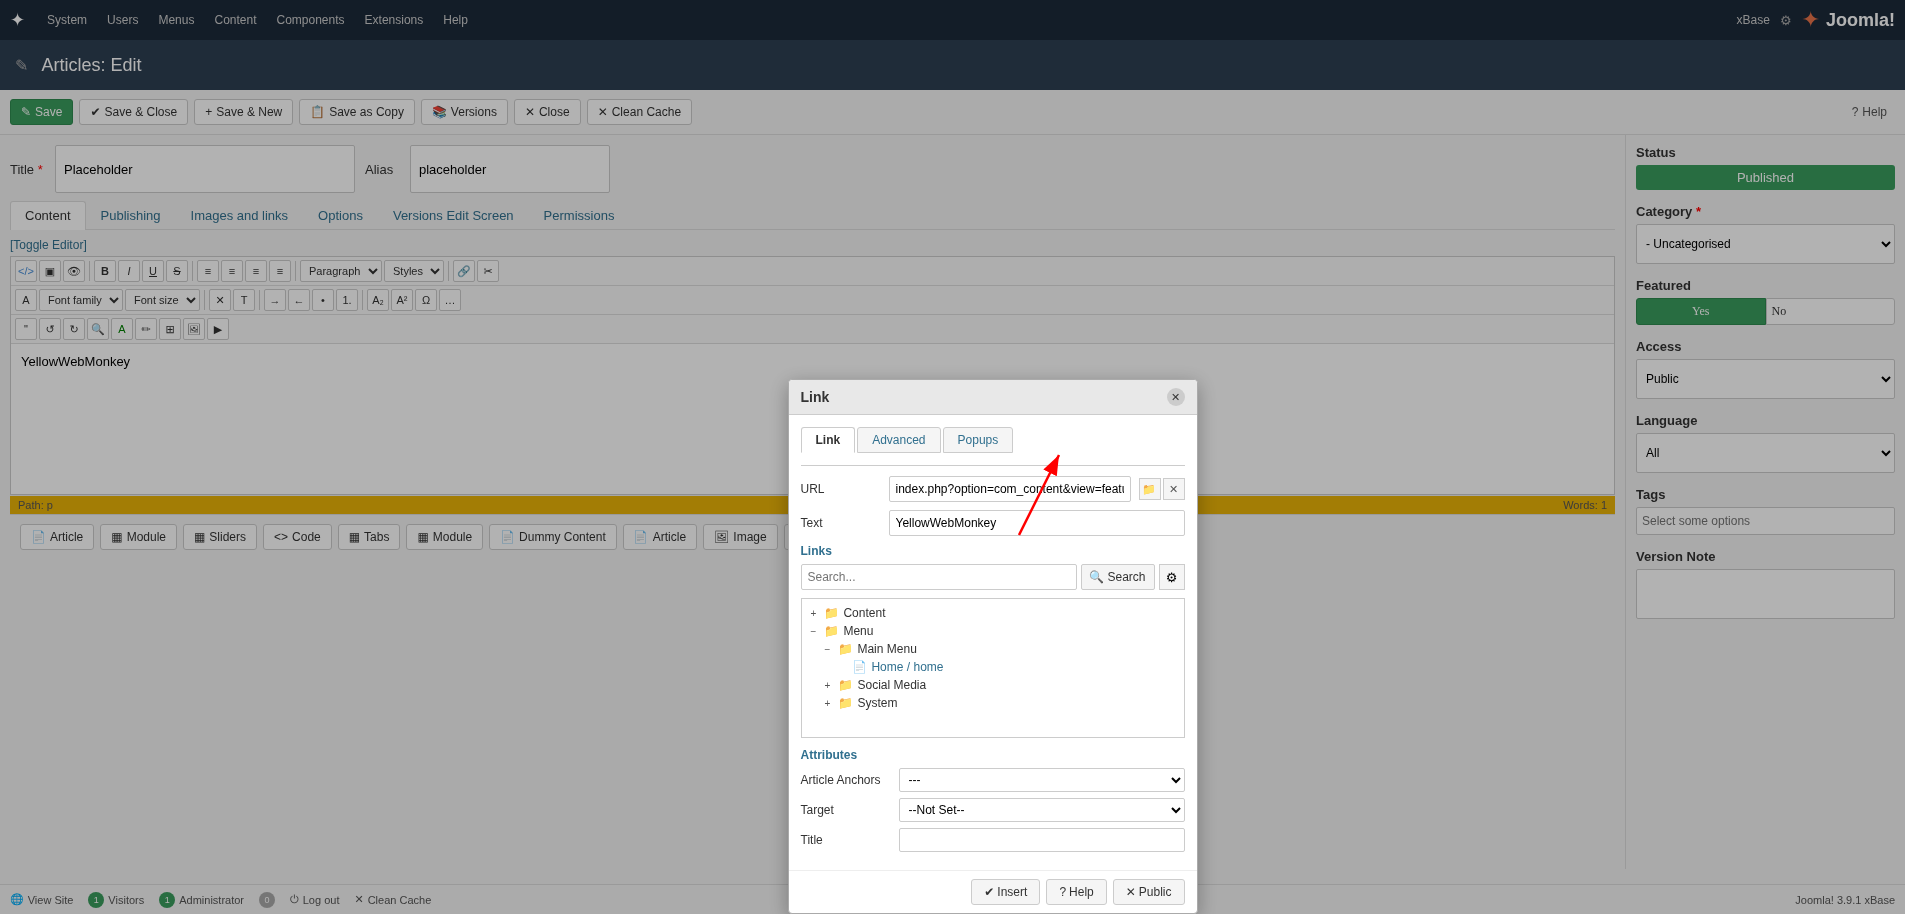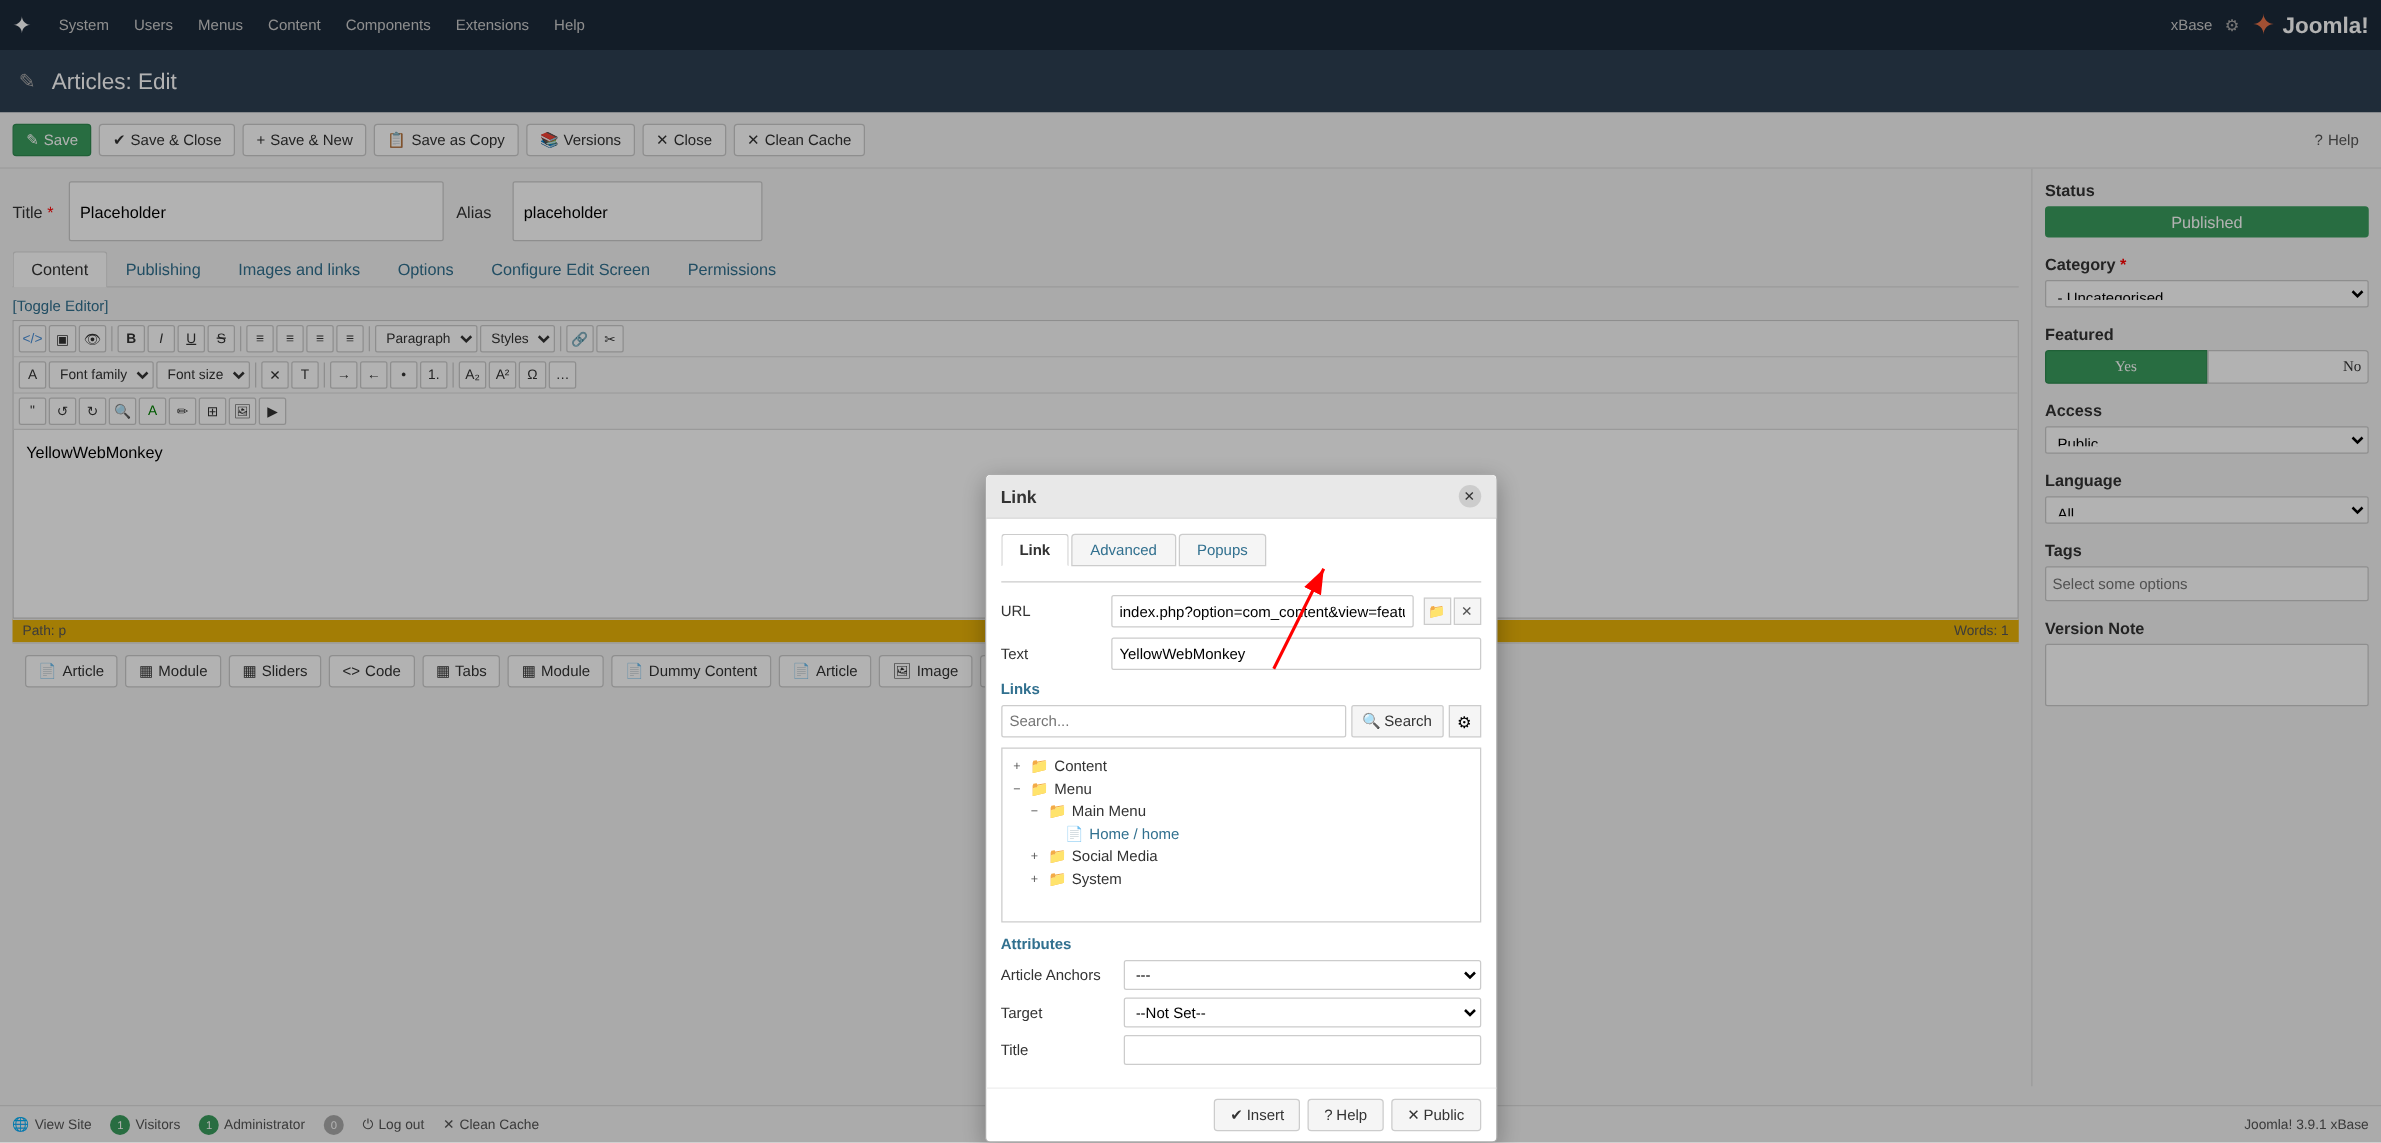--- a/index.html
+++ b/index.html
@@ -212,21 +212,21 @@
       text-align: center;
       cursor: pointer;
     }
     .sidebar-select {
       width: 100%;
       border: 1px solid #ccc;
       padding: 5px;
       font-size: 12px;
       border-radius: 2px;
       background: #fff;
-      height: 22px;
+      height: 40px;
     }
     .featured-toggle {
       display: flex;
       gap: 0;
       font-family: Liberation Serif, serif;
     }
     .feat-yes {
       flex: 1;
       background: #3a9d5d;
       color: #fff;
@@ -236,21 +236,21 @@
       font-size: 12px;
       cursor: pointer;
       border-radius: 3px 0 0 3px;
     }
     .feat-no {
       flex: 1;
       background: #fff;
       color: #333;
       border: 1px solid #ccc;
       padding: 5px;
-      text-align: right;
+      text-align: left;
       font-size: 12px;
       cursor: pointer;
       border-radius: 0 3px 3px 0;
     }
     .tags-input {
       width: 100%;
       border: 1px solid #ccc;
       padding: 5px;
       font-size: 12px;
       border-radius: 2px;
@@ -604,21 +604,21 @@
       <input class="form-input title-input" type="text" value="Placeholder" style="">
       <span class="form-label">Alias</span>
       <input class="form-input alias-input" type="text" value="placeholder" style="">
     </div>
 
     <div class="content-tabs">
       <div class="tab-item active">Content</div>
       <div class="tab-item">Publishing</div>
       <div class="tab-item">Images and links</div>
       <div class="tab-item">Options</div>
-      <div class="tab-item">Configure Edit Screen</div>
+      <div class="tab-item">Versions Edit Screen</div>
       <div class="tab-item">Permissions</div>
     </div>
 
     <div class="toggle-editor">[Toggle Editor]</div>
 
     <div class="editor-box">
 
       <div class="editor-toolbar">
         <button class="editor-btn" style="color:#4a90d9;">&lt;/&gt;</button>
         <button class="editor-btn">▣</button>

